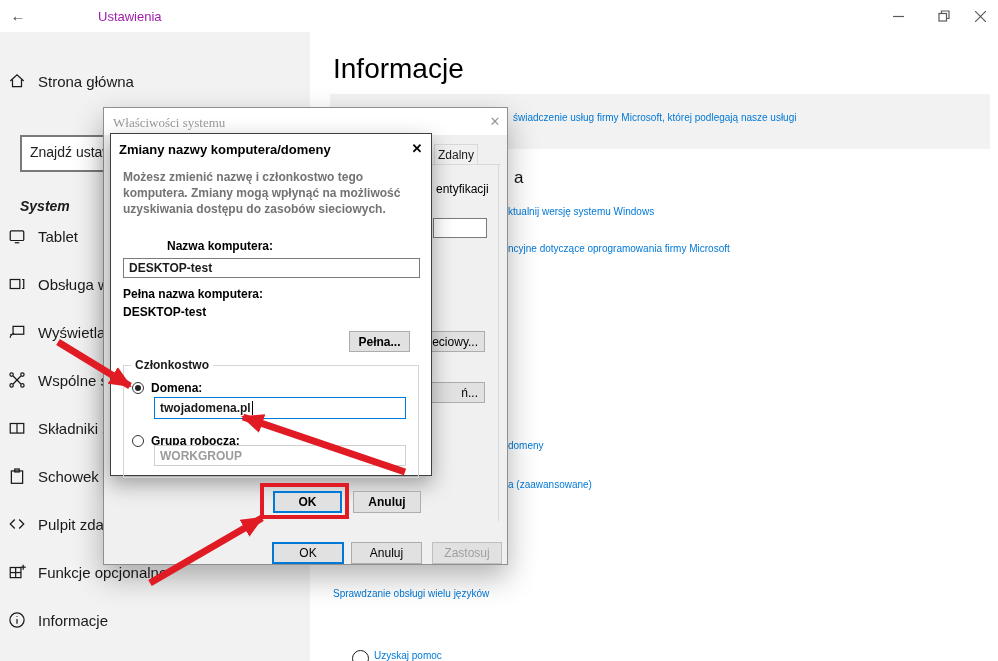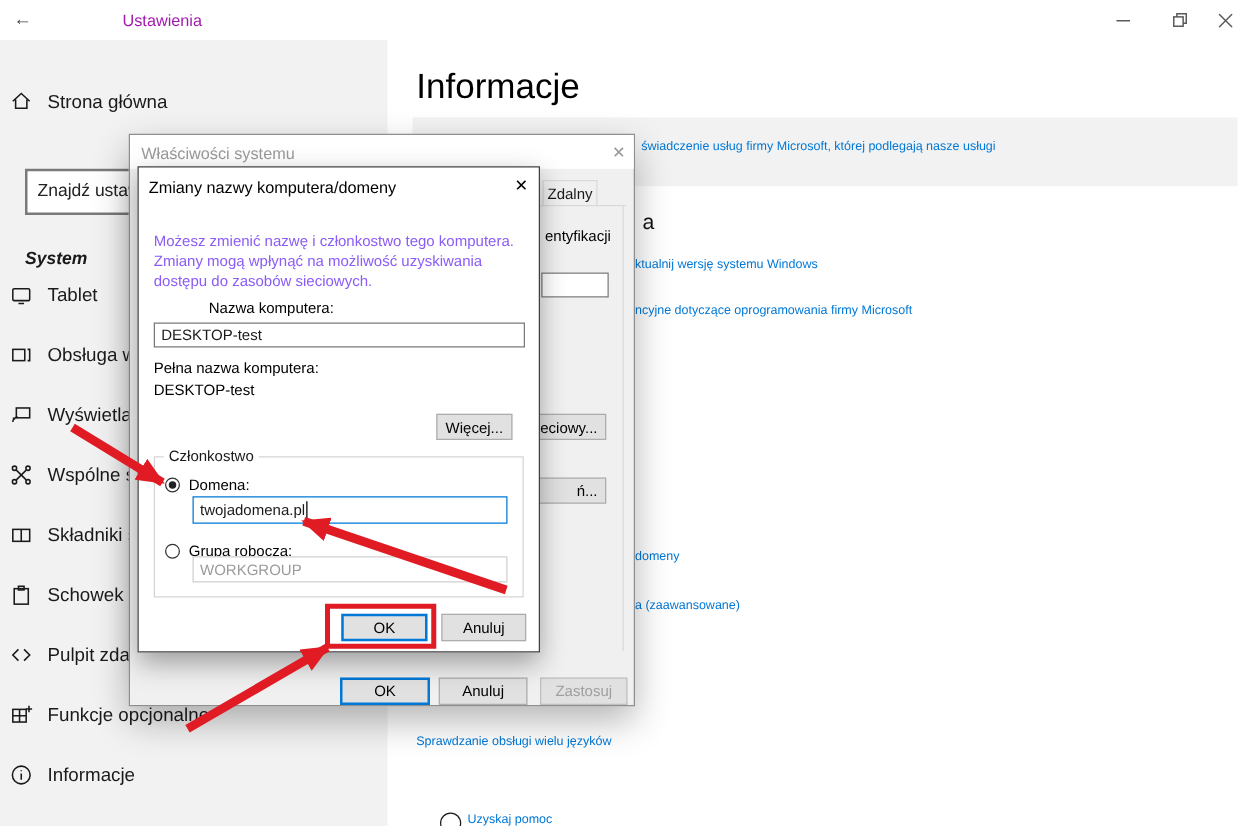--- a/index.html
+++ b/index.html
@@ -24,41 +24,41 @@
   
   .page-title{left:333px;top:53px;font-size:28px;font-weight:300;color:#000;}
   .banner{left:330px;top:94px;width:660px;height:55px;background:#f2f2f2;}
   .link{color:#0078d7;text-decoration:none;font-size:10px;white-space:nowrap;}
   .frag-a{left:514px;top:168px;font-size:17px;color:#111;}
   .help-circle{left:352px;top:650px;width:15px;height:15px;border:1.6px solid #1a1a1a;border-radius:50%;}
   
   .sysprops{left:103px;top:107px;width:405px;height:458px;background:#f0f0f0;border:1px solid #8f8f8f;
             box-shadow:0 12px 28px rgba(0,0,0,.30);box-sizing:border-box;z-index:10;}
   .sp-titlebar{left:0;top:0;width:403px;height:27px;background:#fff;}
-  .sp-title{left:9px;top:7px;font-size:13px;color:#9a9a9a;}
+  .sp-title{left:9px;top:7px;font-size:13px;color:#9a9a9a;font-family:Liberation Serif, serif;}
   .sp-close{left:382px;top:5px;width:18px;height:18px;color:#9a9a9a;font-size:13px;text-align:center;line-height:18px;}
   .tab{left:330px;top:36px;width:44px;height:21px;background:#f0f0f0;border:1px solid #d9d9d9;border-bottom:none;
        font-size:12px;text-align:center;line-height:21px;box-sizing:border-box;}
   .tabpage-top{left:325px;top:56px;width:72px;height:0;border-top:1px solid #d9d9d9;}
   .tabpage-right{left:394px;top:56px;width:0;height:357px;border-left:1px solid #d9d9d9;}
   .sp-frag-text{left:332px;top:74px;font-size:12px;color:#000;}
   .sp-frag-input{left:329px;top:110px;width:54px;height:20px;background:#fff;border:1px solid #7a7a7a;box-sizing:border-box;}
   .w32btn{background:#e1e1e1;border:1px solid #adadad;box-sizing:border-box;font-size:12px;color:#000;
           text-align:center;display:flex;align-items:center;justify-content:center;}
   .sp-btn-frag1{left:317px;top:223px;width:64px;height:21px;justify-content:flex-end;padding-right:6px;}
   .sp-btn-frag2{left:317px;top:274px;width:64px;height:21px;justify-content:flex-end;padding-right:6px;}
   .sp-ok{left:168px;top:434px;width:72px;height:22px;border:2px solid #0078d7;}
   .sp-cancel{left:247px;top:434px;width:71px;height:22px;}
   .sp-apply{left:328px;top:434px;width:70px;height:22px;border-color:#bfbfbf;color:#9f9f9f;}
   
-  .namedlg{left:110px;top:133px;width:322px;height:389px;background:#fff;border:1px solid #404040;
-           box-shadow:0 8px 20px rgba(0,0,0,.35);box-sizing:border-box;z-index:20;}
+  .namedlg{left:110px;top:133px;width:322px;height:343px;background:#fff;border:1px solid #404040;
+           box-shadow:0 8px 20px rgba(0,0,0,.35);box-sizing:border-box;z-index:20;font-weight:bold;}
   .nd-title{left:8px;top:8px;font-size:13px;color:#000;}
   .nd-close{left:297px;top:6px;width:18px;height:18px;font-size:13px;color:#000;text-align:center;line-height:18px;}
-  .nd-desc{left:12px;top:36px;width:298px;font-size:12px;line-height:1.32;color:#8b5cf6;margin-top:16px;}
+  .nd-desc{left:12px;top:36px;width:298px;font-size:12px;line-height:1.32;color:#737373;}
   .nd-lbl{font-size:12px;color:#000;white-space:nowrap;}
   .nd-input{background:#fff;border:1px solid #7a7a7a;box-sizing:border-box;font-size:12px;
             display:flex;align-items:center;padding-left:5px;}
   .nd-name-input{left:12px;top:124px;width:297px;height:20px;}
   .nd-more{left:238px;top:197px;width:61px;height:21px;}
   .groupbox{left:12px;top:231px;width:296px;height:113px;border:1px solid #d5d5d5;box-sizing:border-box;}
   .group-lbl{left:20px;top:224px;background:#fff;padding:0 4px;font-size:12px;}
   .radio{width:12px;height:12px;border:1px solid #333;border-radius:50%;box-sizing:border-box;background:#fff;}
   .radio.sel::after{content:"";position:absolute;left:2px;top:2px;width:6px;height:6px;border-radius:50%;background:#222;}
   .nd-domain-input{left:43px;top:263px;width:252px;height:22px;border:1px solid #0078d7;}
@@ -238,21 +238,21 @@
   <div class="abs nd-desc">Możesz zmienić nazwę i członkostwo tego komputera. Zmiany mogą wpłynąć na możliwość uzyskiwania dostępu do zasobów sieciowych.</div>
 
   <div class="abs nd-lbl" style="left:12px;top:105px;margin-left:44px;">Nazwa komputera:</div>
   <div class="abs nd-input nd-name-input">
     <span>DESKTOP-test</span>
   </div>
 
   <div class="abs nd-lbl" style="left:12px;top:153px;">Pełna nazwa komputera:</div>
   <div class="abs nd-lbl" style="left:12px;top:171px;">DESKTOP-test</div>
 
-  <div class="abs w32btn nd-more">Więcej...</div>
+  <div class="abs w32btn nd-more">Pełna...</div>
 
   <div class="abs groupbox"></div>
   <div class="abs group-lbl">Członkostwo</div>
 
   <div class="abs radio sel" style="left:21px;top:248px;"></div>
   <div class="abs nd-lbl" style="left:40px;top:247px;">Domena:</div>
   <div class="abs nd-input nd-domain-input">
     <span>twojadomena.pl</span>
       <span class="caret"></span>
   </div>

